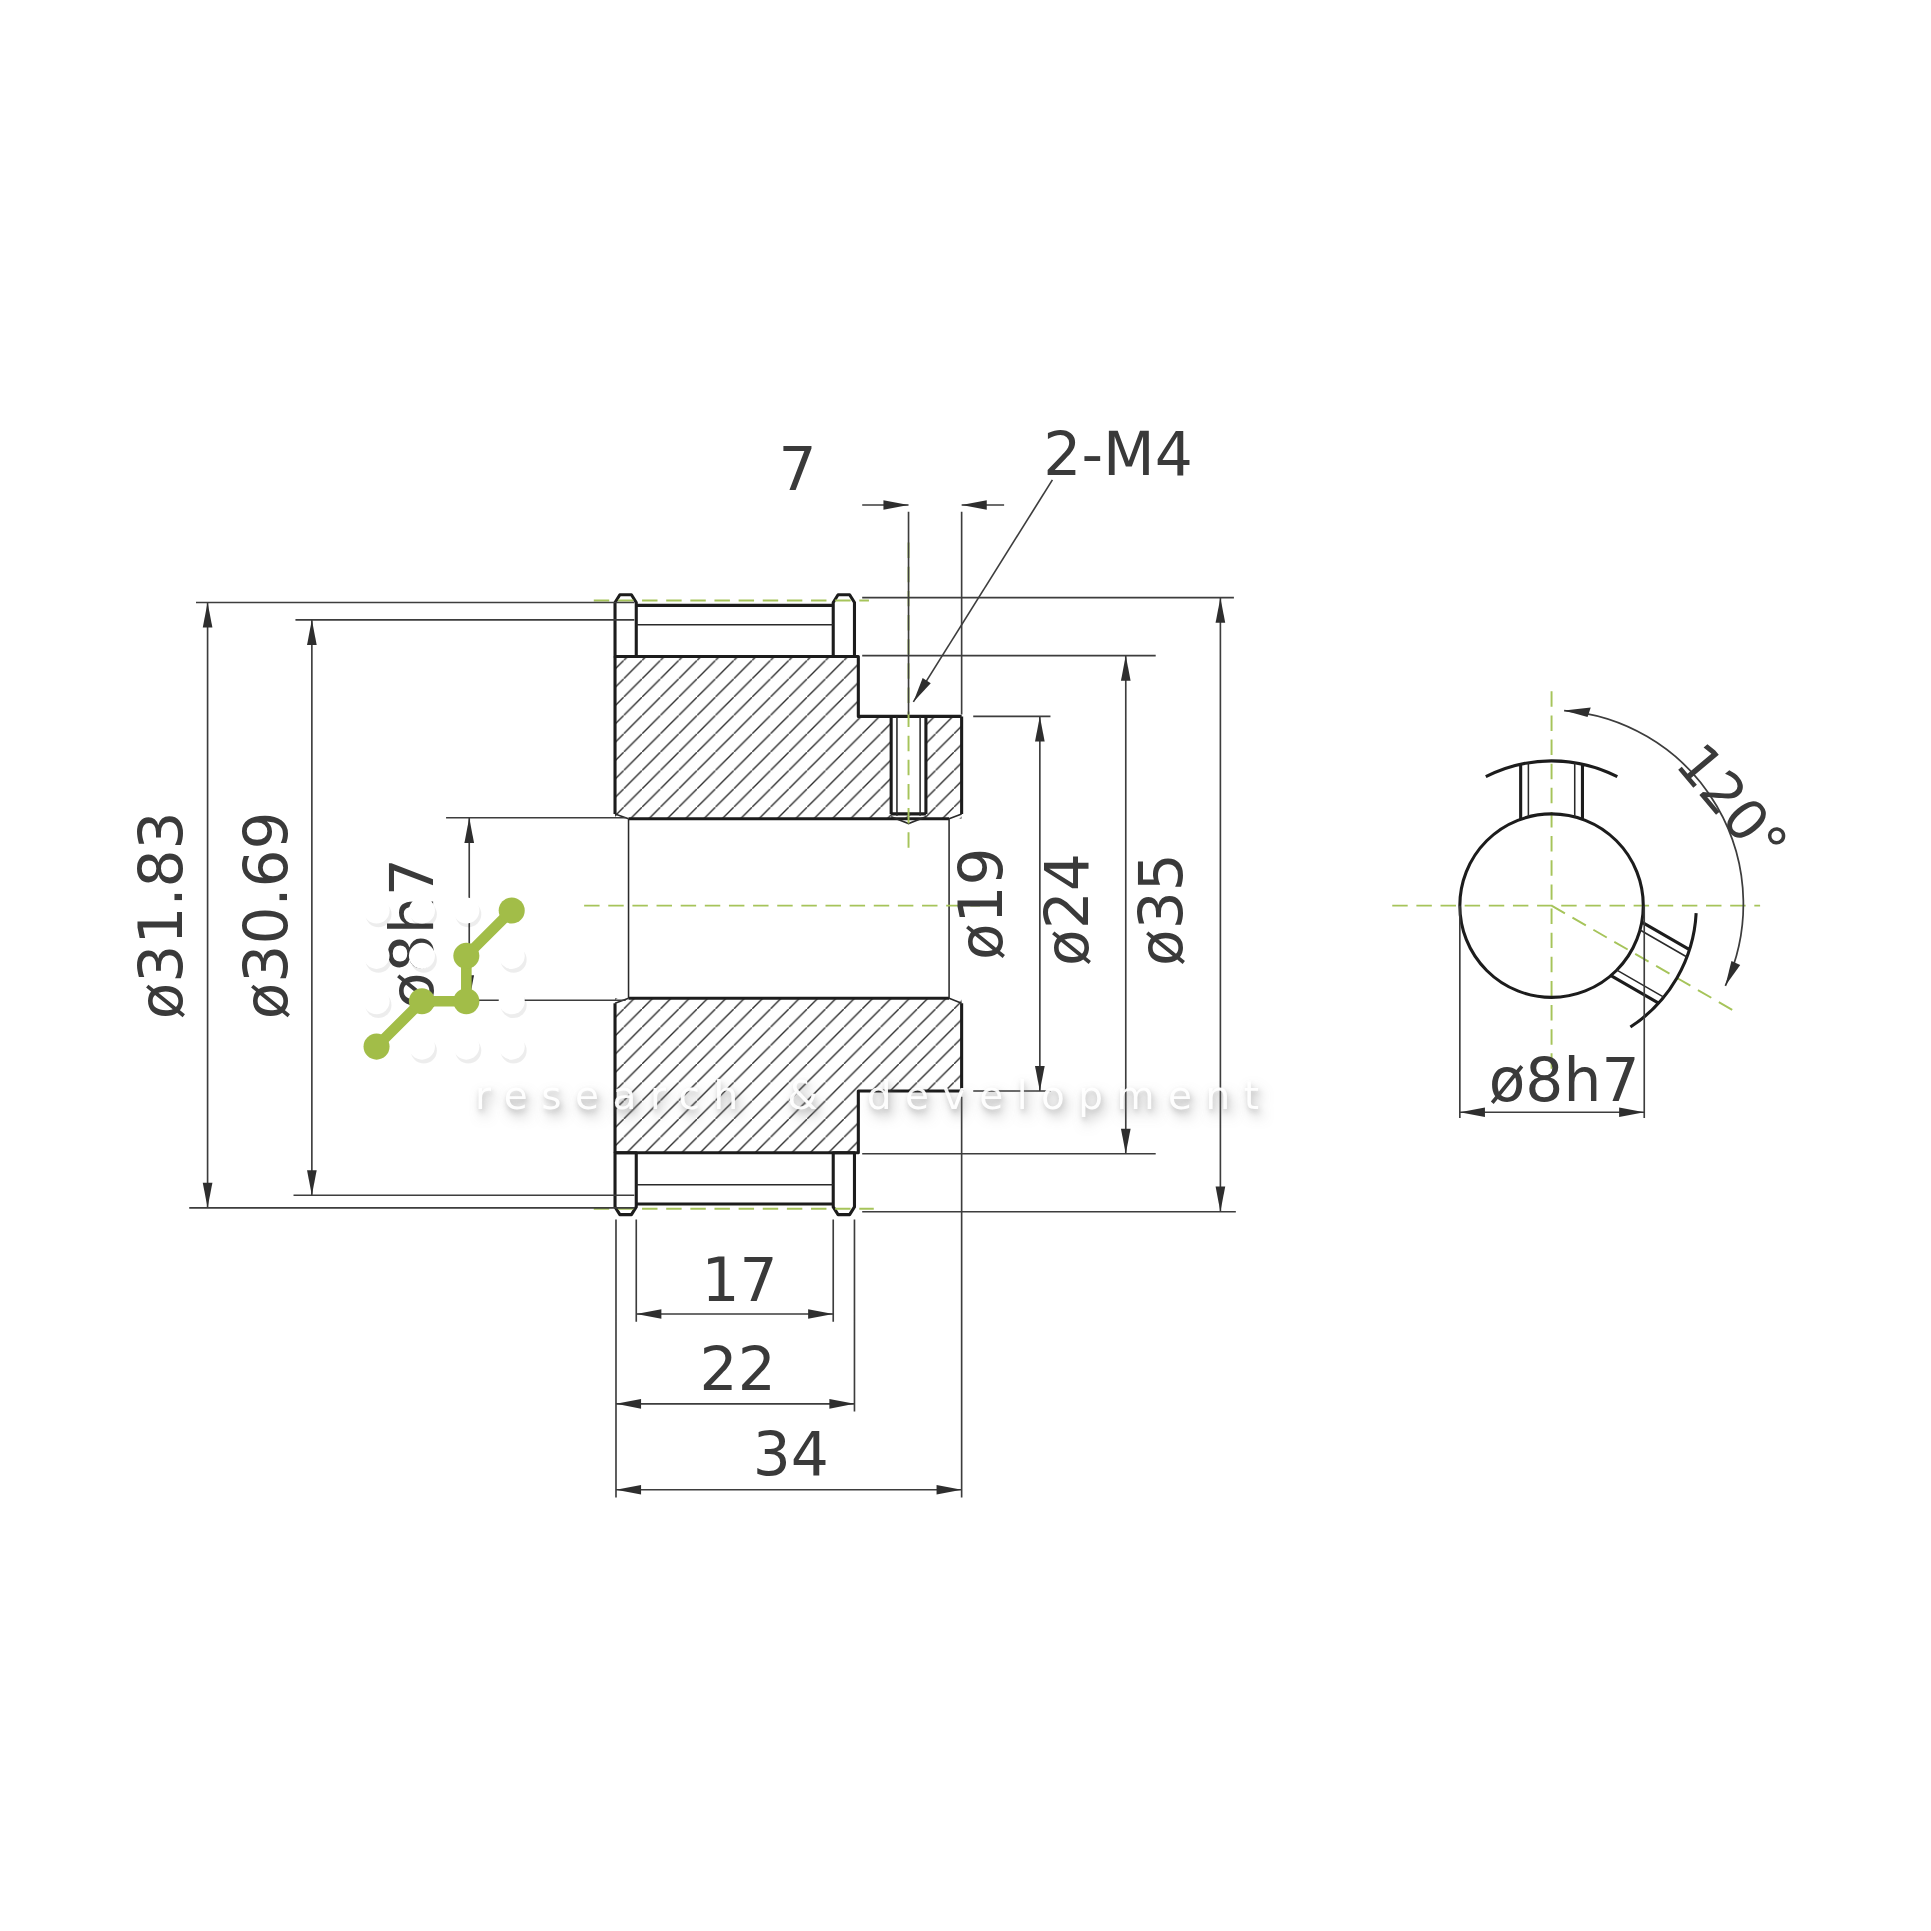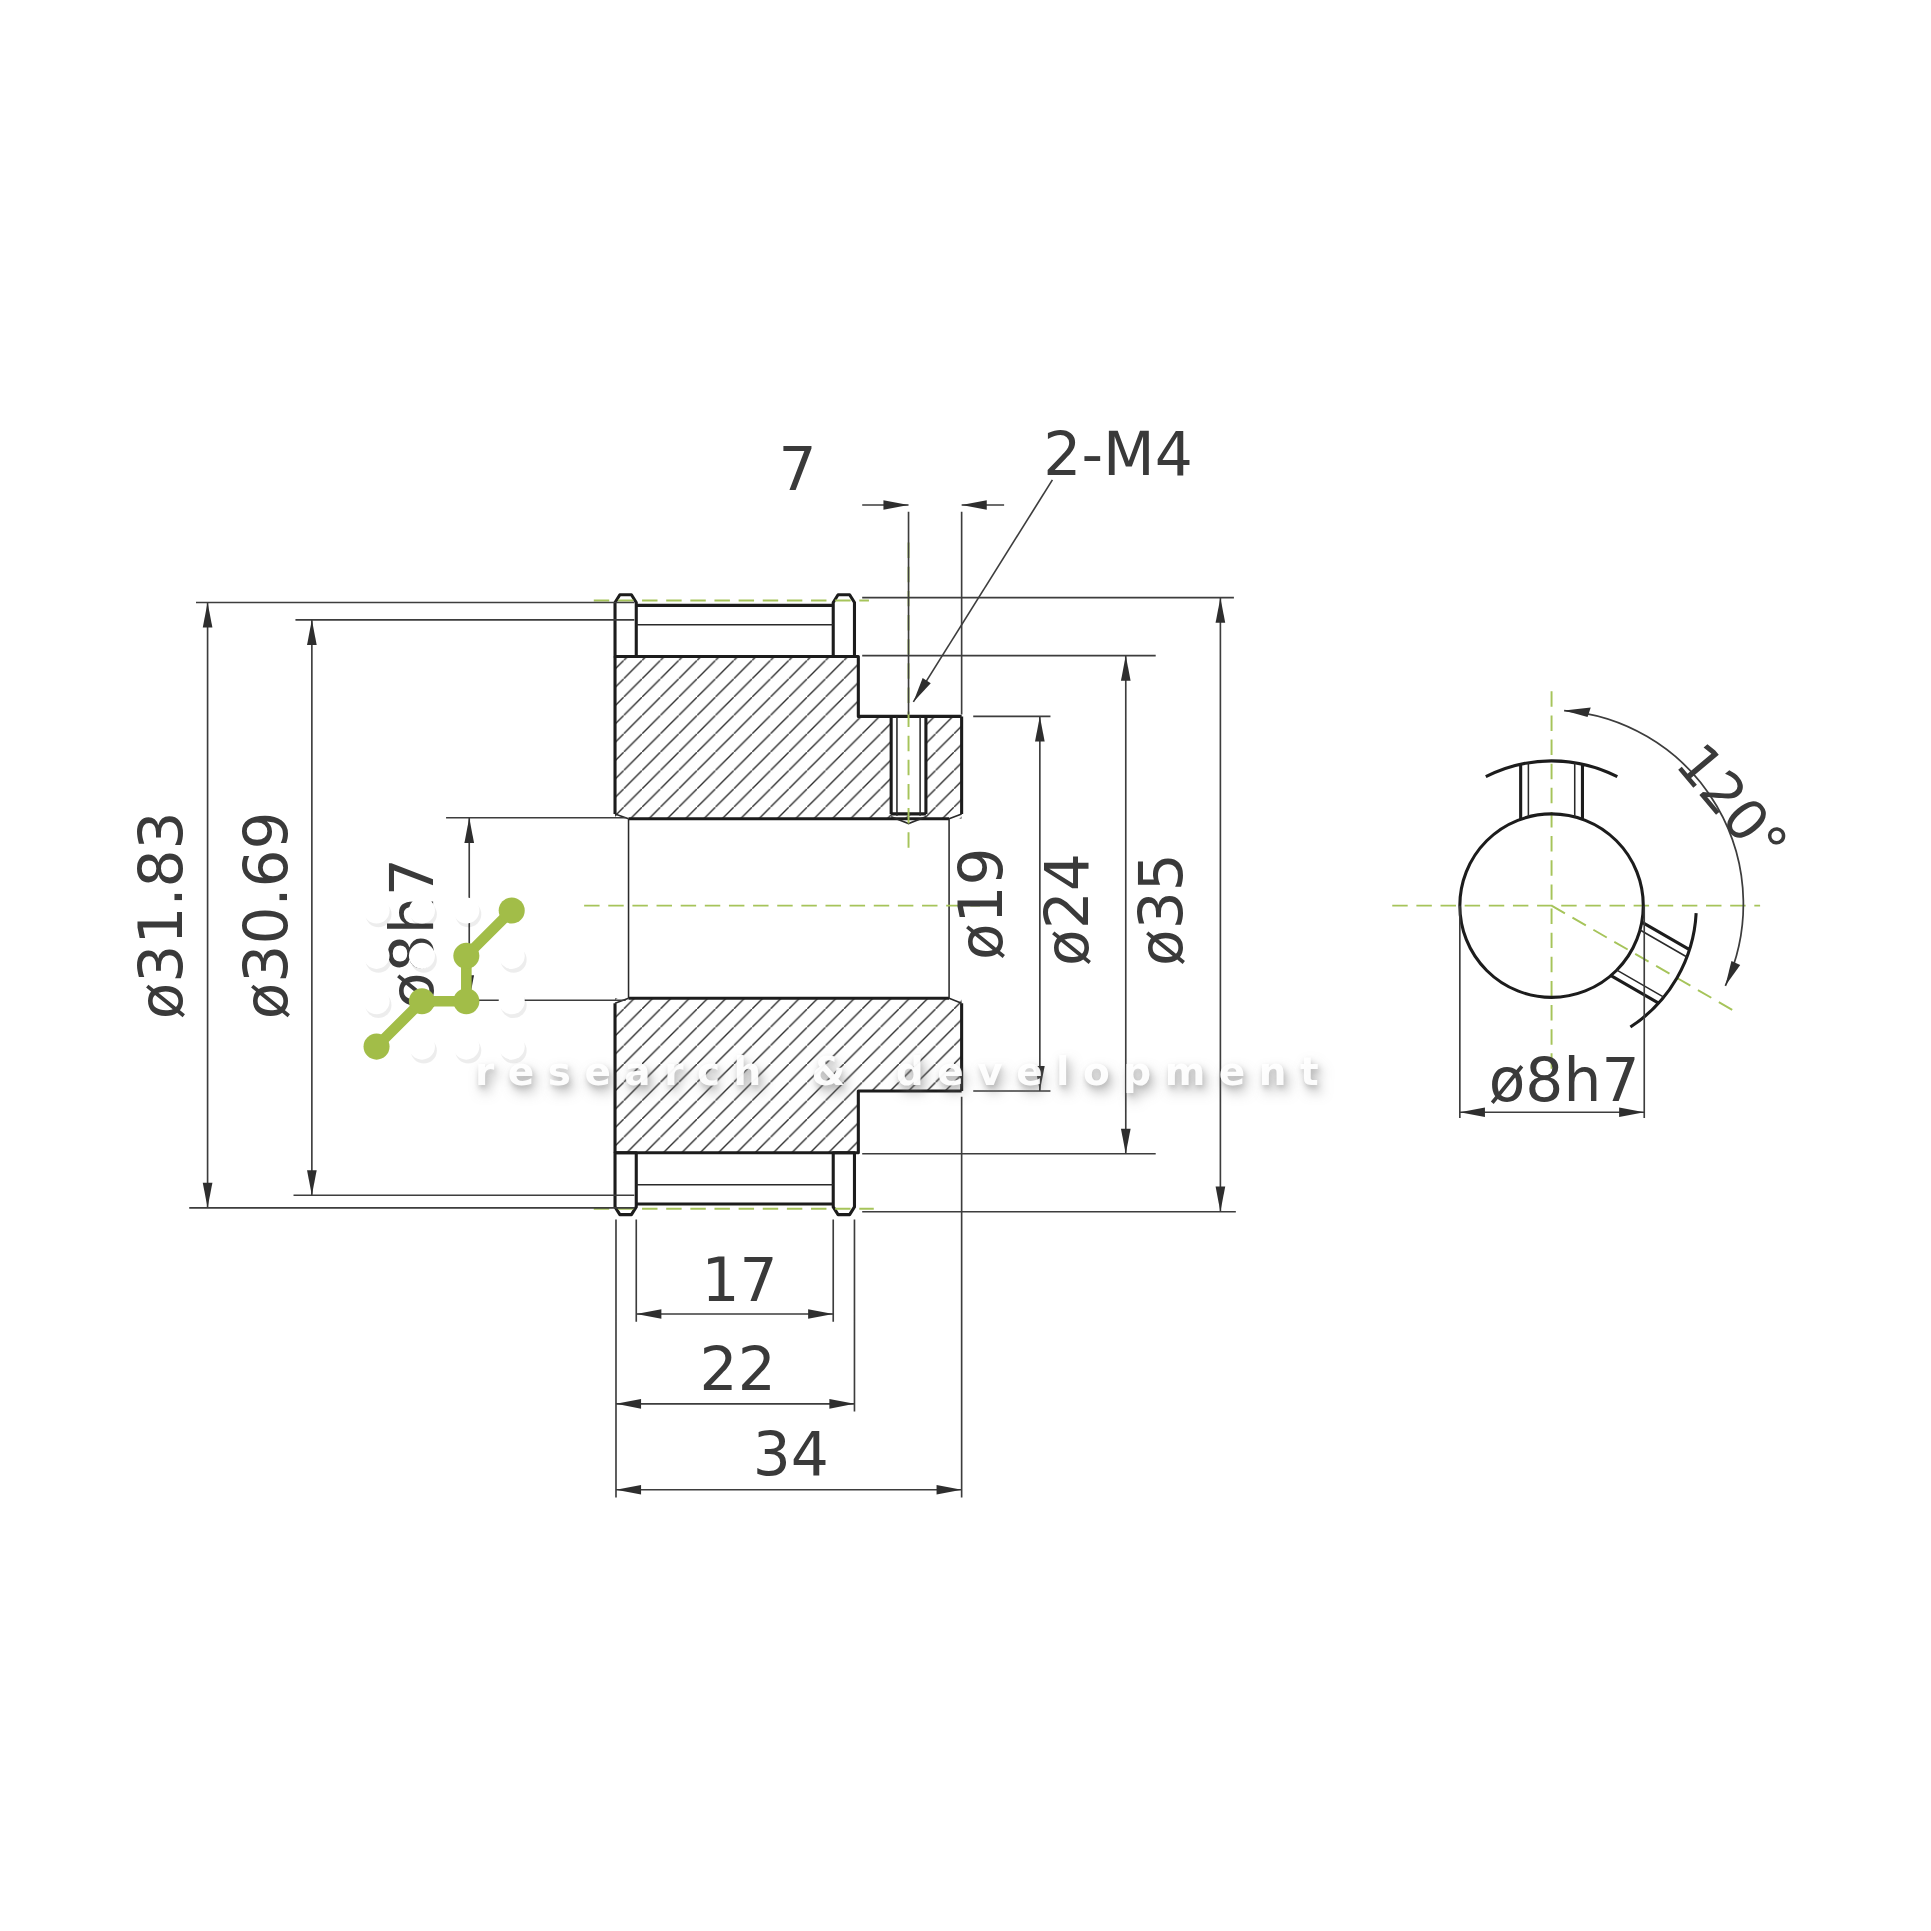--- a/index.html
+++ b/index.html
@@ -14,22 +14,22 @@
   }
   .angle-text{font-size:58px;}
   #watermark-brand{
     position:absolute;left:548px;top:855px;
     font-size:185px;font-weight:800;line-height:1;letter-spacing:0px;
     color:rgba(255,255,255,0.88);
     text-shadow:5.8px 9.7px 15.4px rgba(110,110,110,0.55),1.9px 3.9px 6.8px rgba(130,130,130,0.35);
     white-space:nowrap;z-index:5;pointer-events:none;
   }
   #watermark-tagline{
-    position:absolute;left:475px;top:1052px;
-    font-size:39px;font-weight:700;line-height:1;letter-spacing:13.5px;word-spacing:9.7px;
+    position:absolute;left:475px;top:1076px;
+    font-size:39px;font-weight:400;line-height:1;letter-spacing:13.5px;word-spacing:9.7px;
     color:rgba(255,255,255,0.95);
     text-shadow:3.9px 6.8px 11.6px rgba(110,110,110,0.5),1px 2.9px 4.8px rgba(130,130,130,0.3);
     white-space:nowrap;z-index:5;pointer-events:none;
   }
   #logo-svg{position:absolute;left:0;top:0;z-index:6;pointer-events:none;}
 </style>
 </head>
 <body>
 
 <div id="canvas">

